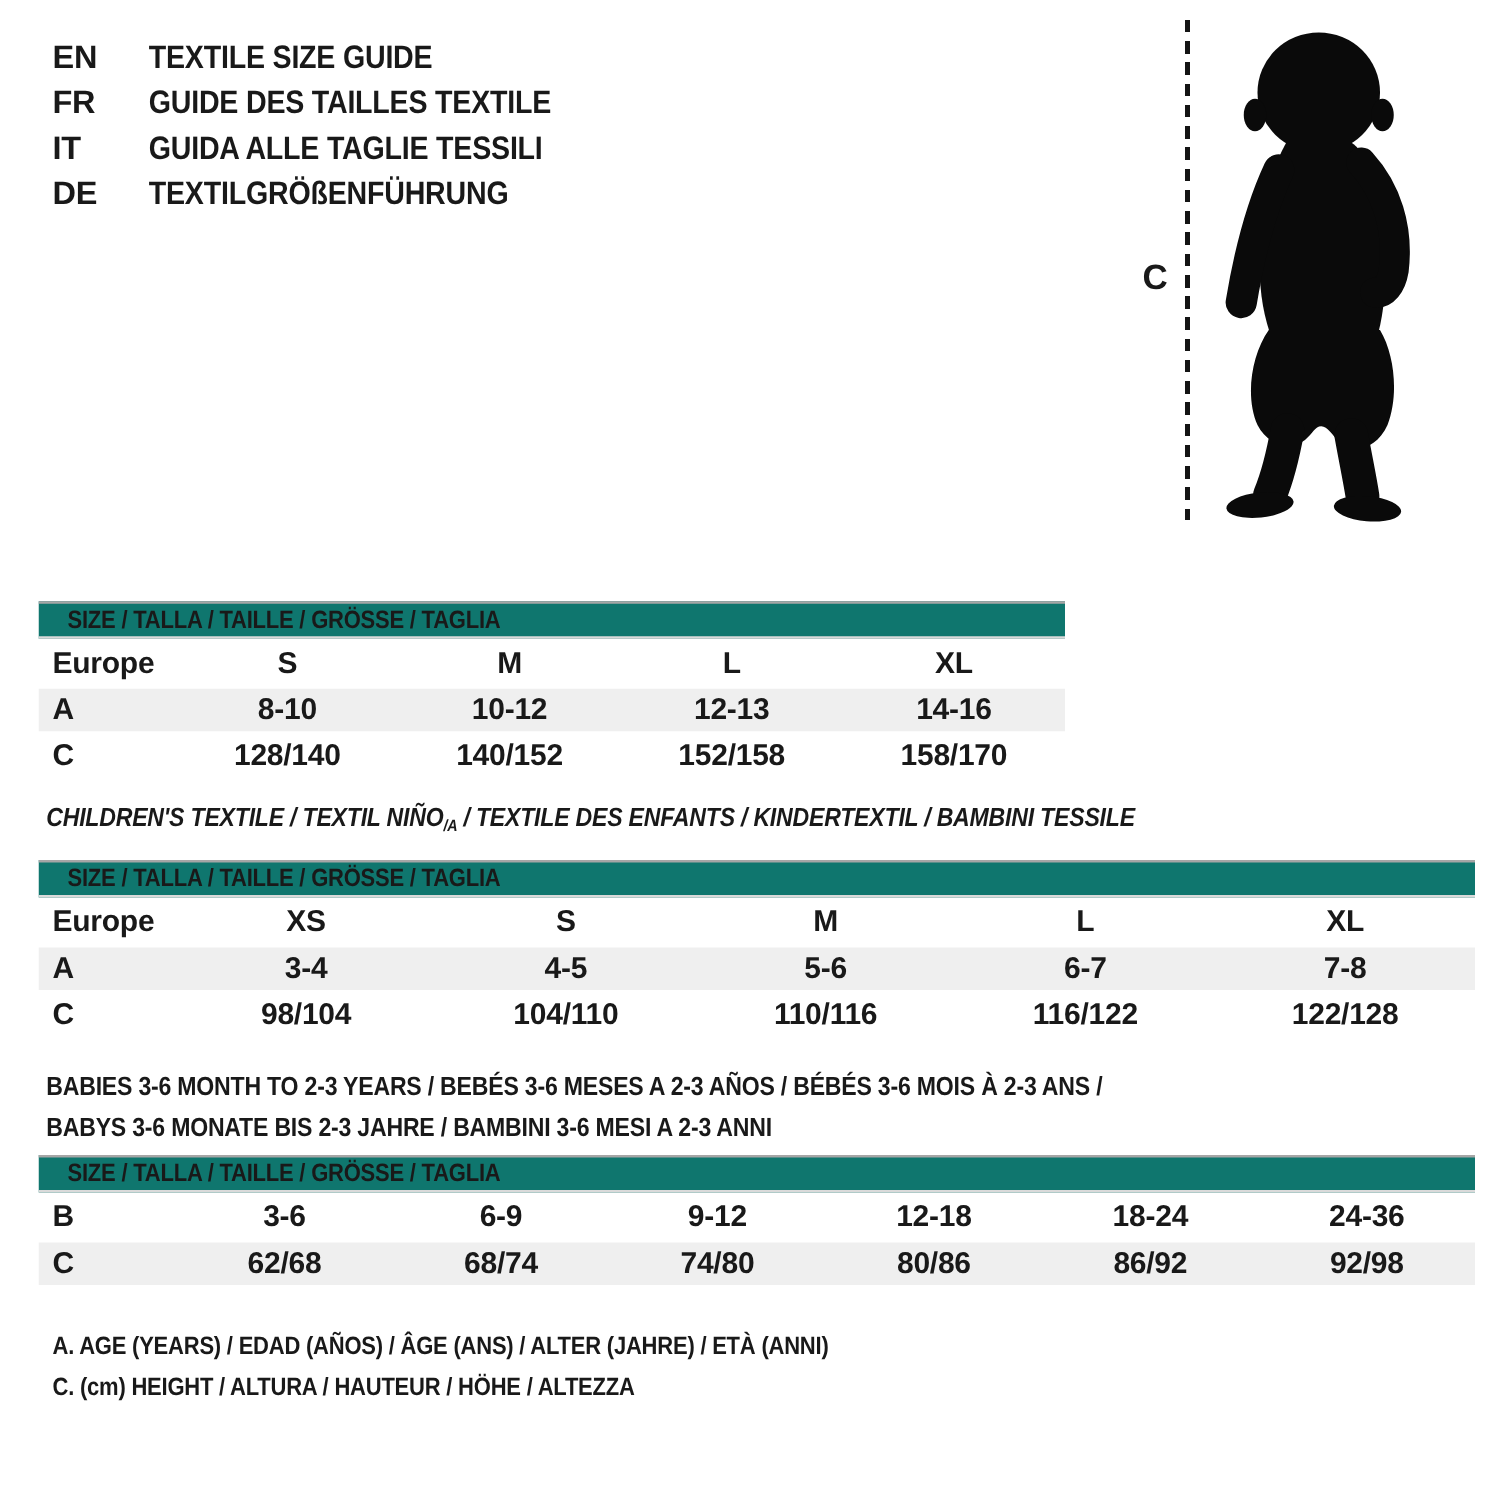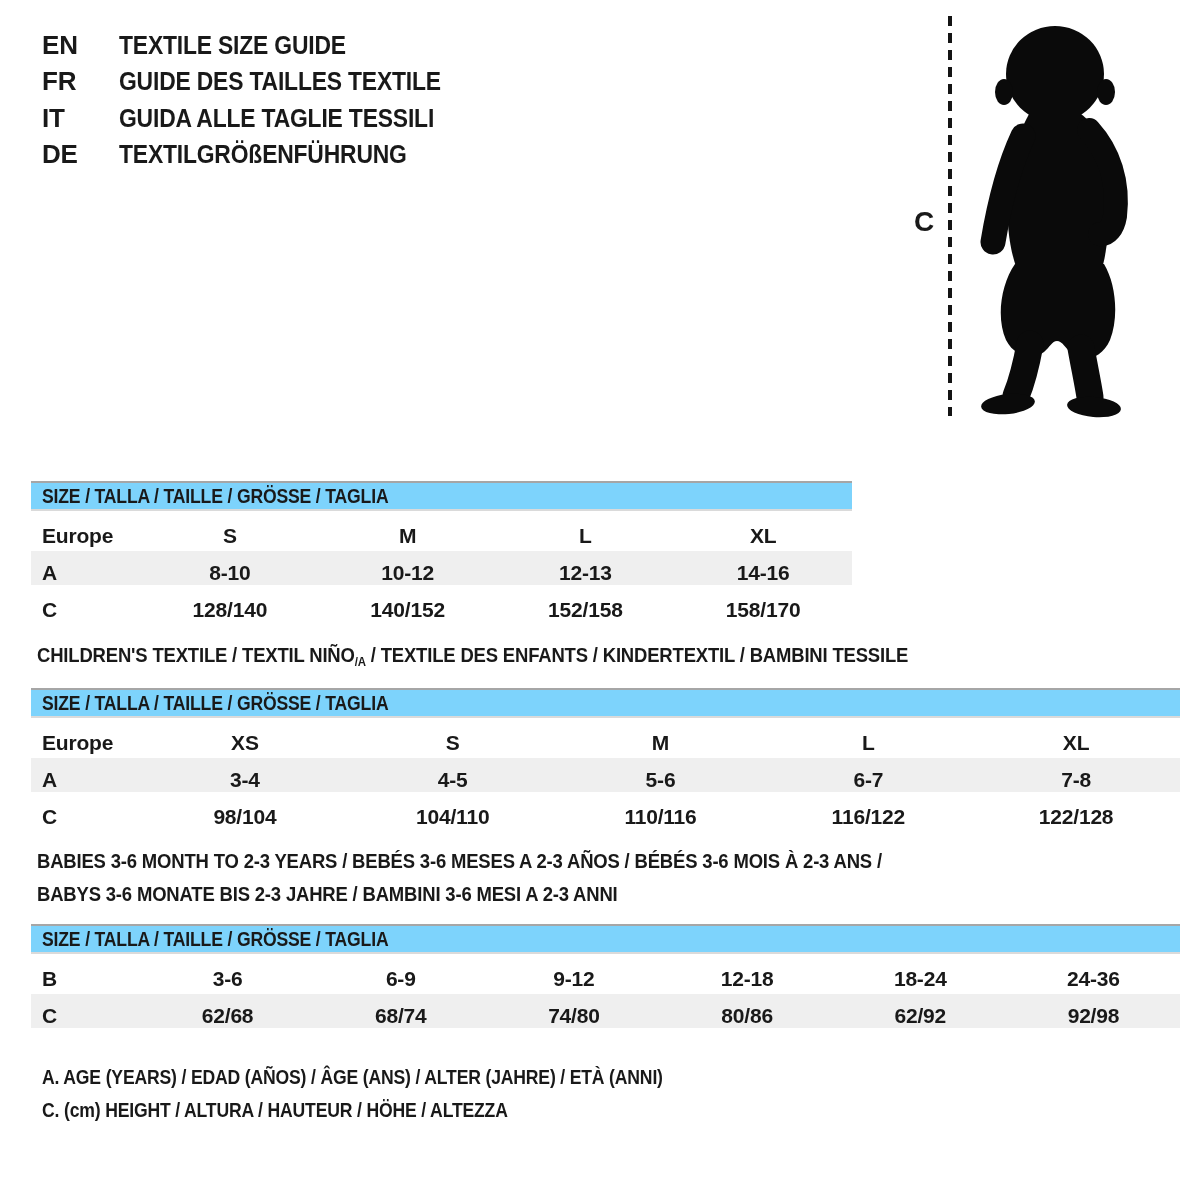--- a/index.html
+++ b/index.html
@@ -17,31 +17,31 @@
   .lang-code { flex:0 0 77px; }
 
   
   .dash-line { position:absolute; left:948px; top:16px; width:4px; height:400px;
     background:repeating-linear-gradient(to bottom,#141414 0 10px,transparent 10px 17px); }
   .c-label { position:absolute; left:914px; top:206px; font-size:28px; font-weight:700; }
   .silhouette { position:absolute; left:963px; top:18px; }
 
   
   .sec-title { position:absolute; font-size:21px; font-weight:700; }
-  .sec-title .line { height:33px; display:flex; align-items:flex-start; }
+  .sec-title .line { height:33px; display:flex; align-items:flex-end; }
   .subA { font-size:13px; vertical-align:-4px; }
 
   
   .tbl { position:absolute; }
   .t1 { left:31px; top:481px; width:821px; }
   .t2 { left:31px; top:688px; width:1149px; }
   .t3 { left:31px; top:924px; width:1149px; }
-  .bar { height:30px; background:#7dd3fc; border-top:2px solid #a6a6a6; border-bottom:2px solid #dadada;
-    display:flex; align-items:center; padding-left:11px; font-size:20px; font-weight:700; }
-  .trow { display:flex; align-items:flex-end; height:34px; margin-top:3px; font-size:21px; font-weight:700; }
+  .bar { height:30px; background:#0f766e; border-top:2px solid #a6a6a6; border-bottom:2px solid #dadada;
+    display:flex; align-items:center; padding-left:23px; font-size:20px; font-weight:700; }
+  .trow { display:flex; align-items:center; height:34px; margin-top:3px; font-size:24px; font-weight:700; }
   .lab { flex:0 0 110px; padding-left:11px; }
   .cell { flex:1; text-align:center; }
   .shaded { background:#efefef; }
 
   
   .notes { position:absolute; left:42px; top:1066px; }
   .note-line { height:33px; display:flex; align-items:flex-start; font-size:20px; font-weight:700; }
 </style>
 </head>
 <body>
@@ -105,21 +105,21 @@
     </div>
     <div class="trow">
       <span class="lab">C</span>
       <span class="cell">128/140</span>
       <span class="cell">140/152</span>
       <span class="cell">152/158</span>
       <span class="cell">158/170</span>
     </div>
   </div>
 
-  <div class="sec-title" style="left:37px; top:643px;">
+  <div class="sec-title" style="left:37px; top:643px;font-style:italic;">
     <span class="cond"><span>CHILDREN'S TEXTILE / TEXTIL NIÑO</span><span class="subA">/A</span><span> / TEXTILE DES ENFANTS / KINDERTEXTIL / BAMBINI TESSILE</span></span>
   </div>
   <div class="tbl t2">
     <div class="bar">
       <span class="cond">SIZE / TALLA / TAILLE / GRÖSSE / TAGLIA</span>
     </div>
     <div class="trow">
       <span class="lab">Europe</span>
       <span class="cell">XS</span>
       <span class="cell">S</span>
@@ -165,21 +165,21 @@
       <span class="cell">12-18</span>
       <span class="cell">18-24</span>
       <span class="cell">24-36</span>
     </div>
     <div class="trow shaded">
       <span class="lab">C</span>
       <span class="cell">62/68</span>
       <span class="cell">68/74</span>
       <span class="cell">74/80</span>
       <span class="cell">80/86</span>
-      <span class="cell">62/92</span>
+      <span class="cell">86/92</span>
       <span class="cell">92/98</span>
     </div>
   </div>
 
   <div class="notes">
     <div class="note-line">
         <span class="cond">A. AGE (YEARS) / EDAD (AÑOS) / ÂGE (ANS) / ALTER (JAHRE) / ETÀ (ANNI)</span>
       </div>
     <div class="note-line">
         <span class="cond">C. (cm) HEIGHT / ALTURA / HAUTEUR / HÖHE / ALTEZZA</span>

